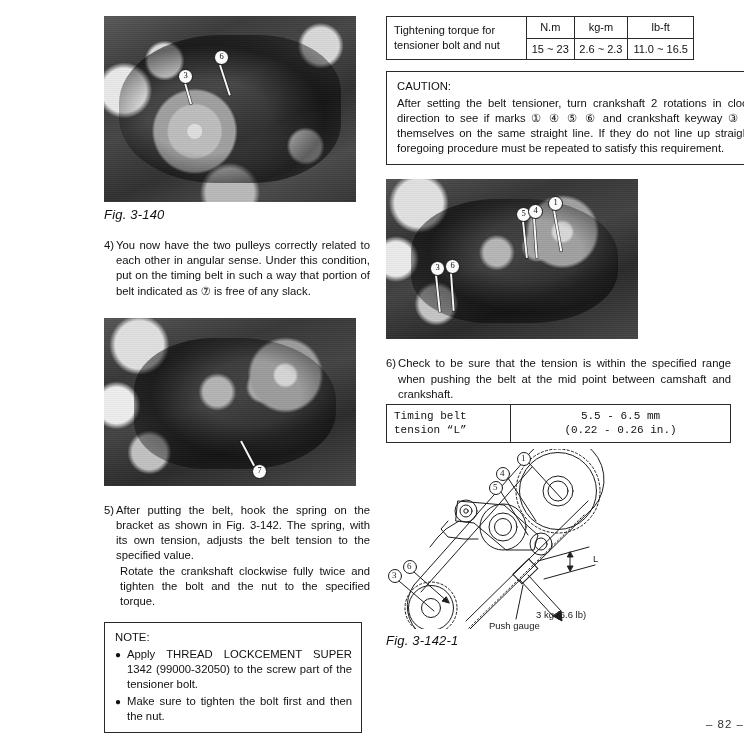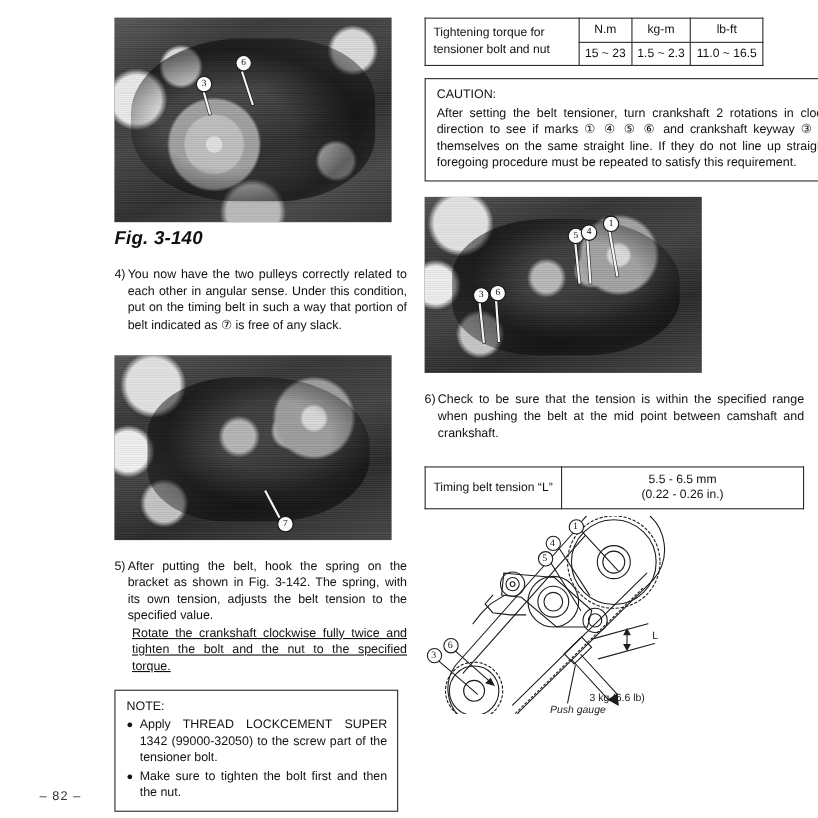--- a/index.html
+++ b/index.html
@@ -52,26 +52,25 @@
     padding-right: 2px;
   }
   .num-item .itxt {
     flex: 1 1 auto;
     text-align: justify;
   }
   .sub-para {
     text-indent: 0;
     margin-left: 16px;
     text-align: justify;
-    text-decoration: underline;
   }
   .fig-cap {
-    font-size: 17px;
+    font-size: 13px;
     font-style: italic;
-    font-weight: bold;
+    font-weight: normal;
     letter-spacing: 0.2px;
     margin-top: 5px;
     color: #111;
   }
 
   
   .boxed {
     border: 1px solid #2a2a2a;
     padding: 7px 9px 8px 10px;
     box-sizing: border-box;
@@ -162,21 +161,21 @@
     transform-origin: 0 50%;
     height: 2px;
   }
 
   
   .folio {
     position: absolute;
     left: 0;
     right: 0;
     top: 718px;
-    text-align: left;
+    text-align: right;
     font-size: 11.5px;
     color: #333;
     letter-spacing: 1px;
     padding-left: 36px;
   }
 
   
   .linefig {
     position: relative;
     width: 345px;
@@ -271,21 +270,21 @@
     <table class="spec tbl-torque" style="width:308px;">
       <tbody>
           <tr>
         <td class="label" rowspan="2">Tightening torque for tensioner bolt and nut</td>
         <td>N.m</td>
         <td>kg-m</td>
         <td>lb-ft</td>
       </tr>
       <tr>
         <td>15 ~ 23</td>
-        <td>1.5 ~ 2.3</td>
+        <td>2.6 ~ 2.3</td>
         <td>11.0 ~ 16.5</td>
       </tr>
     </tbody>
       </table>
 
     <div class="boxed" style="margin-top:11px;width:400px;">
       <div class="head">CAUTION:</div>
       <div class="body-text">After setting the belt tensioner, turn crankshaft 2 rotations in clockwise direction to see if marks ① ④ ⑤ ⑥ and crankshaft keyway ③ locate themselves on the same straight line. If they do not line up straight, the foregoing procedure must be repeated to satisfy this requirement.</div>
     </div>
 
@@ -318,21 +317,21 @@
 
       <span class="lead" style="left:65px;top:93px;width:38px;transform:rotate(86deg);"></span>
       <span class="cal" style="left:59px;top:80px;">6</span>
     </div>
 
     <div class="num-item body-text" style="margin-top:17px;">
       <span class="marker">6)</span>
       <span class="itxt">Check to be sure that the tension is within the specified range when pushing the belt at the mid point between camshaft and crankshaft.</span>
     </div>
 
-    <table class="spec tbl-tension" style="margin-top:22px;">
+    <table class="spec tbl-tension" style="margin-top:2px;font-family:Liberation Mono, monospace;">
       <tbody>
           <tr>
         <td class="label">Timing belt tension “L”</td>
         <td class="val">
           <div>5.5 - 6.5 mm</div>
           <div>(0.22 - 0.26 in.)</div>
         </td>
       </tr>
     </tbody>
       </table>
@@ -410,18 +409,19 @@
       </svg>
 
       <span class="dlabel" style="left:135px;top:4px;font-family:'Liberation Serif',serif;font-size:9px;">1</span>
       <span class="dlabel" style="left:114px;top:19px;font-family:'Liberation Serif',serif;font-size:9px;">4</span>
       <span class="dlabel" style="left:107px;top:33px;font-family:'Liberation Serif',serif;font-size:9px;">5</span>
       <span class="dlabel" style="left:21px;top:112px;font-family:'Liberation Serif',serif;font-size:9px;">6</span>
       <span class="dlabel" style="left:6px;top:121px;font-family:'Liberation Serif',serif;font-size:9px;">3</span>
 
       <span class="dlabel" style="left:207px;top:104px;">L</span>
       <span class="dlabel" style="left:150px;top:160px;">3 kg (6.6 lb)</span>
-      <span class="dlabel" style="left:114px;top:171px;font-style:italic;">Push gauge</span>
-    </div>
+      <span class="dlabel" style="left:103px;top:171px;">Push gauge</span>
+    </div>
+    <div class="fig-cap" style="margin-top:4px;">Fig. 3-142-1</div>
   </div>
 
   <div class="folio">– 82 –</div>
 </div>
 
 </body></html>

